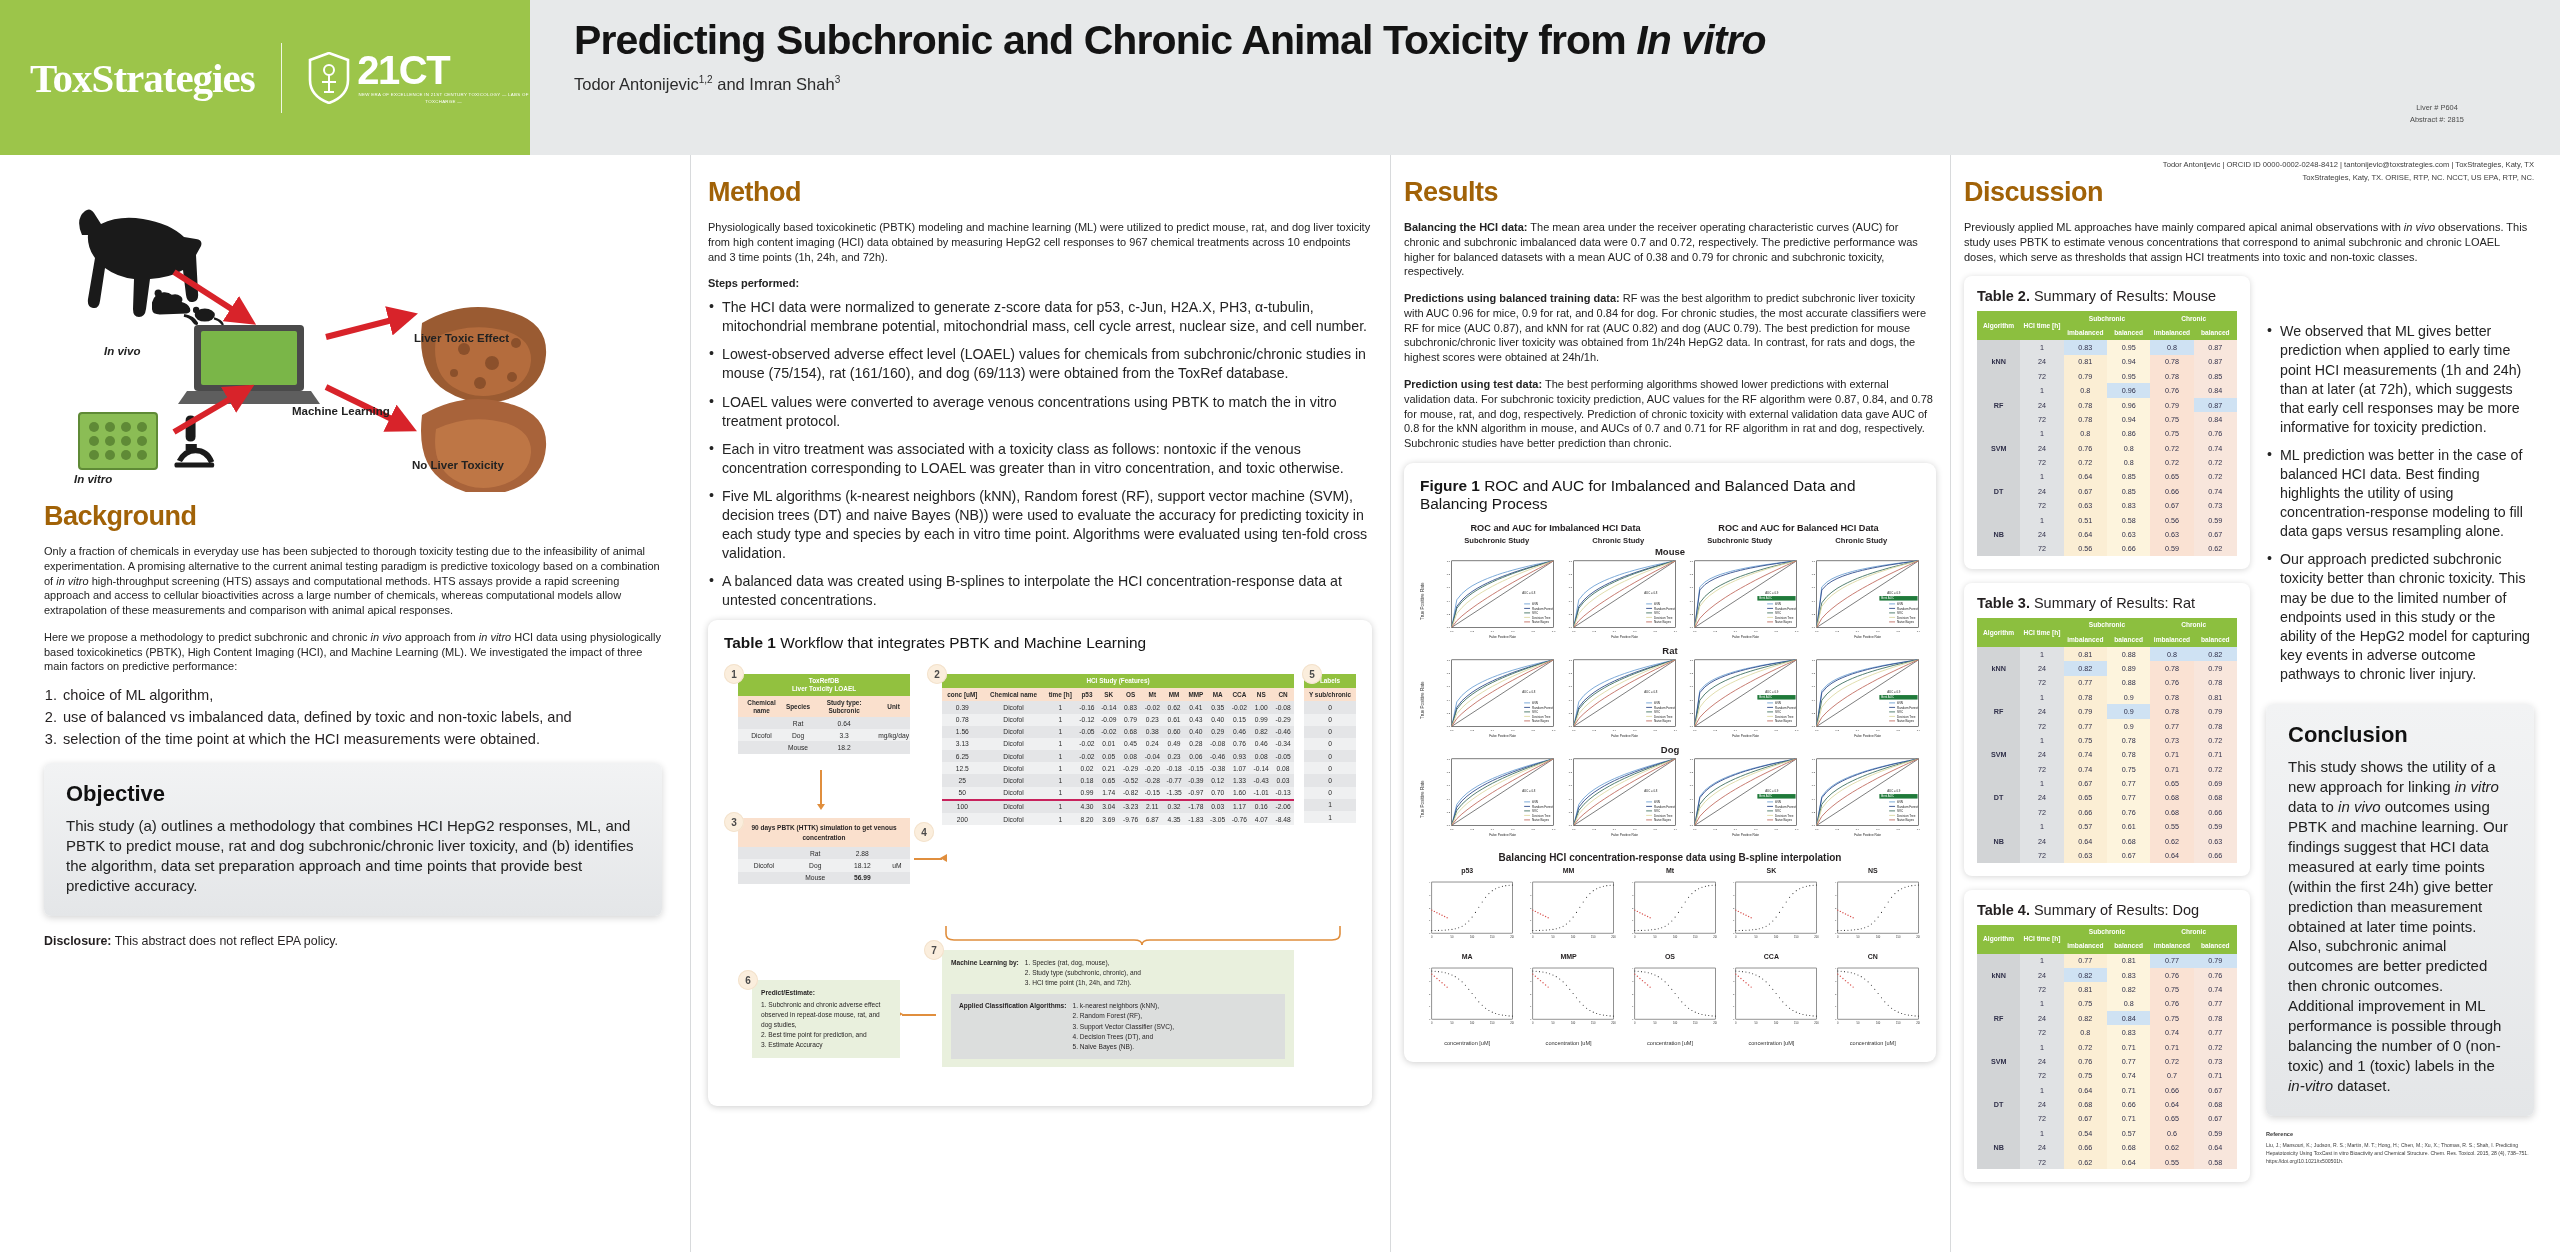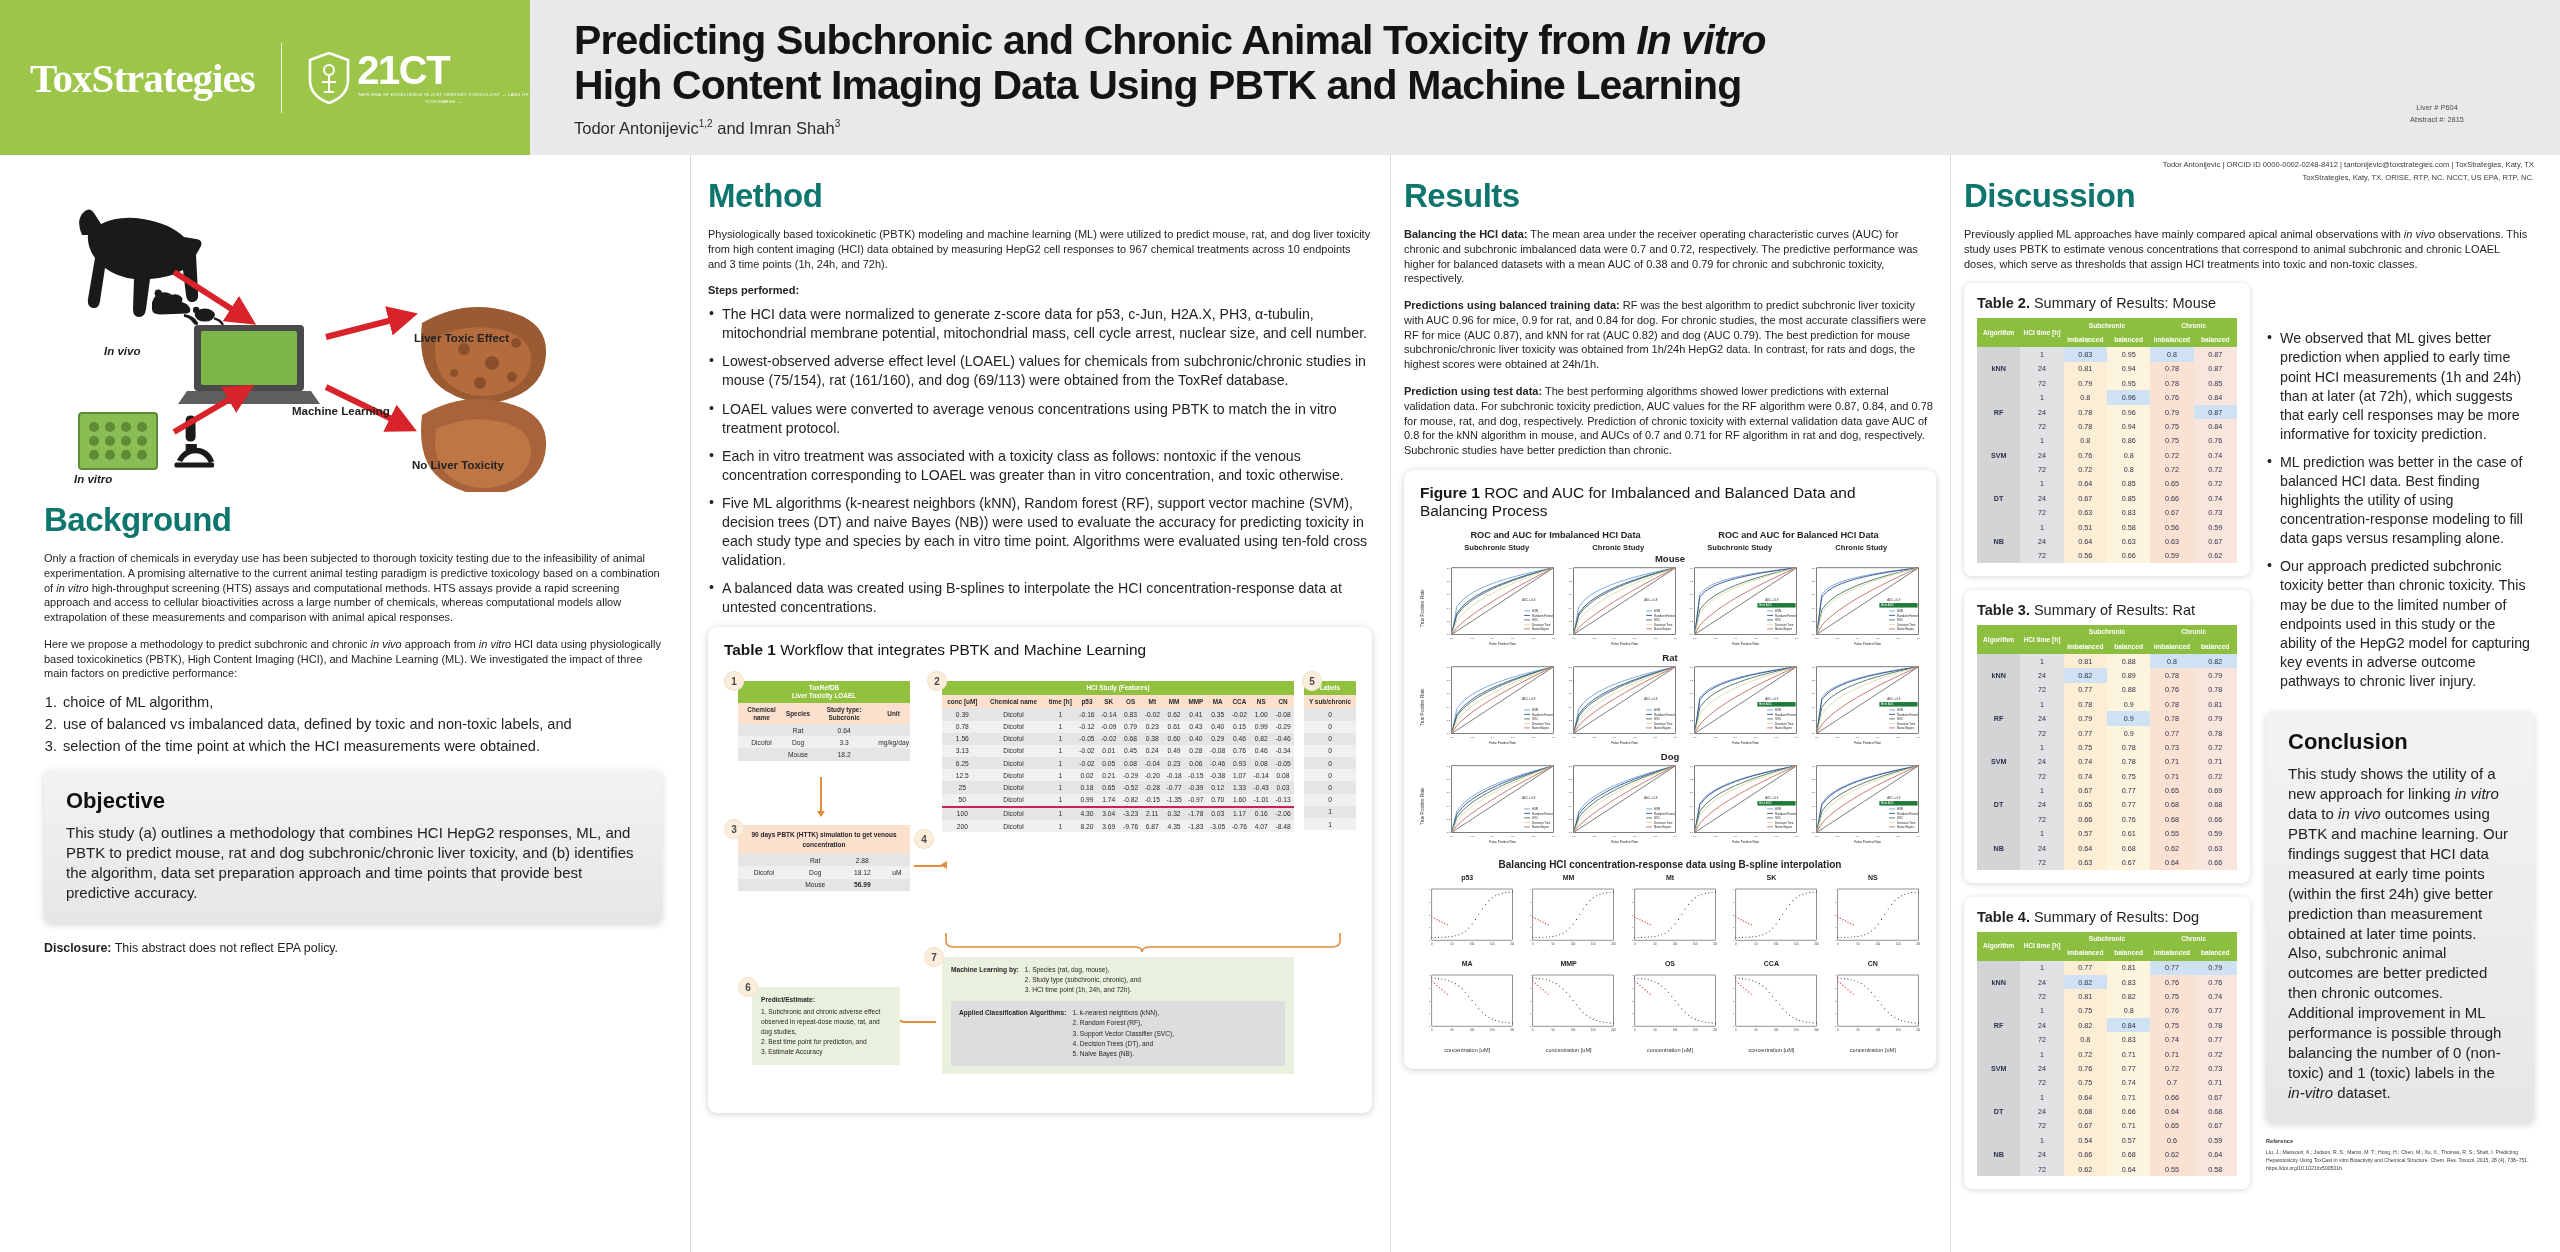--- a/index.html
+++ b/index.html
@@ -31,21 +31,21 @@
   .affil { position:absolute; right:26px; top:158px; text-align:right; font-size:7.6px; color:#3b3b3b; line-height:1.75; }
 
   
   .columns { display:flex; flex:1; padding:0; }
   .col { padding:0 20px; }
   .col1 { width:690px; flex:0 0 690px; padding:22px 28px 0 44px; }
   .col2 { width:700px; flex:0 0 700px; padding:22px 18px 0 18px; }
   .col3 { width:560px; flex:0 0 560px; padding:22px 14px 0 14px; }
   .col4 { flex:1; padding:22px 26px 0 14px; }
 
-  h2.sec { font-size:33px; font-weight:700; letter-spacing:-.5px; margin-bottom:12px; color:#0f766e; }
+  h2.sec { font-size:27px; font-weight:700; letter-spacing:-.5px; margin-bottom:12px; color:#a16207; }
   p.body, li.body { font-size:11px; line-height:1.345; color:#242424; margin-bottom:12px; text-align:left; }
   p.body em, li.body em, .it { font-style:italic; }
   ol.body-list { margin-left:17px; margin-bottom:10px; }
   ol.body-list li { font-size:14.6px; line-height:1.345; margin-bottom:2px; padding-left:2px;}
   ul.bul { list-style:none; margin-bottom:10px; }
   ul.bul li { font-size:14.2px; line-height:1.345; margin-bottom:9px; padding-left:14px; position:relative; }
   ul.bul li:before { content:"•"; position:absolute; left:1px; top:-1px; }
   .lbl { font-weight:700; }
 
   
@@ -132,21 +132,20 @@
         </div>
         <div>
           <div class="ct-text">21CT</div>
           <div class="ct-sub">NEW ERA OF EXCELLENCE IN 21ST CENTURY TOXICOLOGY — LABS OF TOXCHARGE —</div>
         </div>
       </div>
     </div>
     <div class="title-area">
       <div class="ptitle">
         <span>Predicting Subchronic and Chronic Animal Toxicity from </span><em>In vitro</em><br>
-        <span>High Content Imaging Data Using PBTK and Machine Learning</span>
       </div>
       <div class="pauthors">
         <span>Todor Antonijevic</span><sup>1,2</sup><span> and Imran Shah</span><sup>3</sup>
       </div>
     </div>
     <div class="hdr-meta">
       <div>Liver # P604</div>
       <div>Abstract #: 2815</div>
     </div>
   </div>

